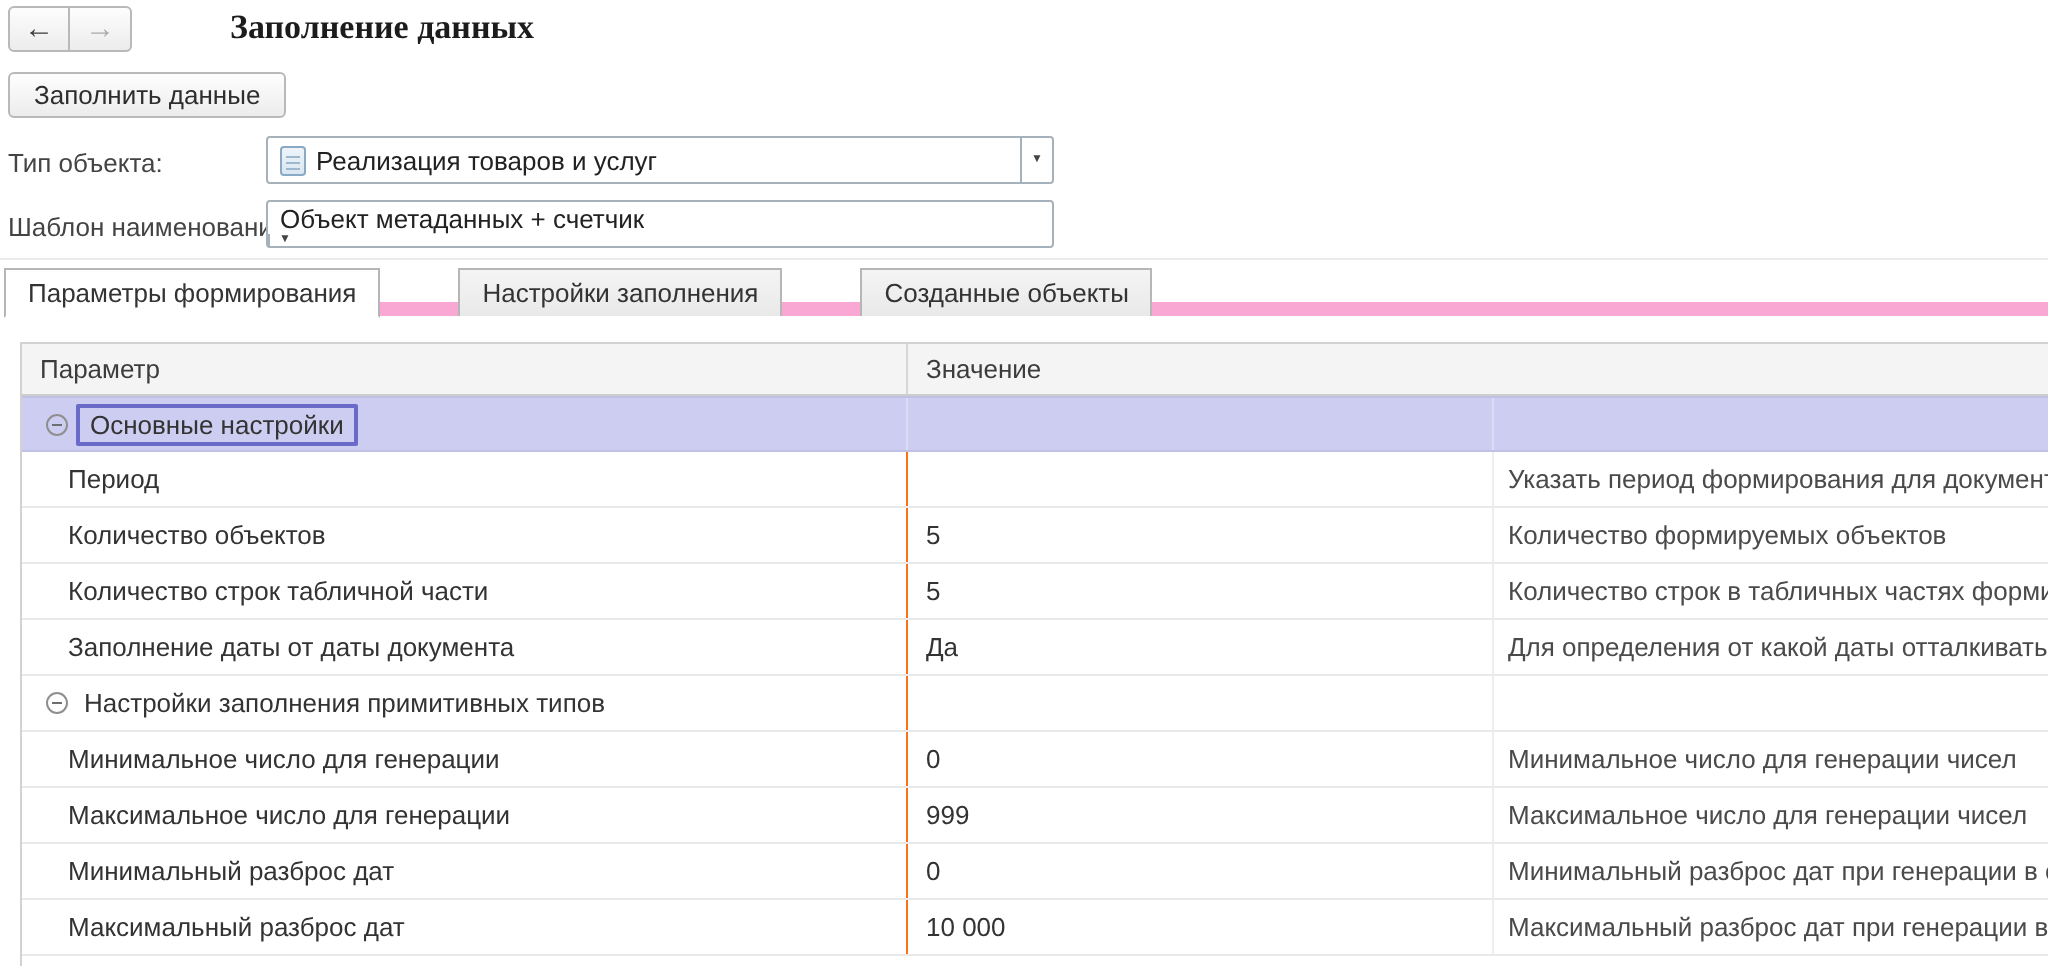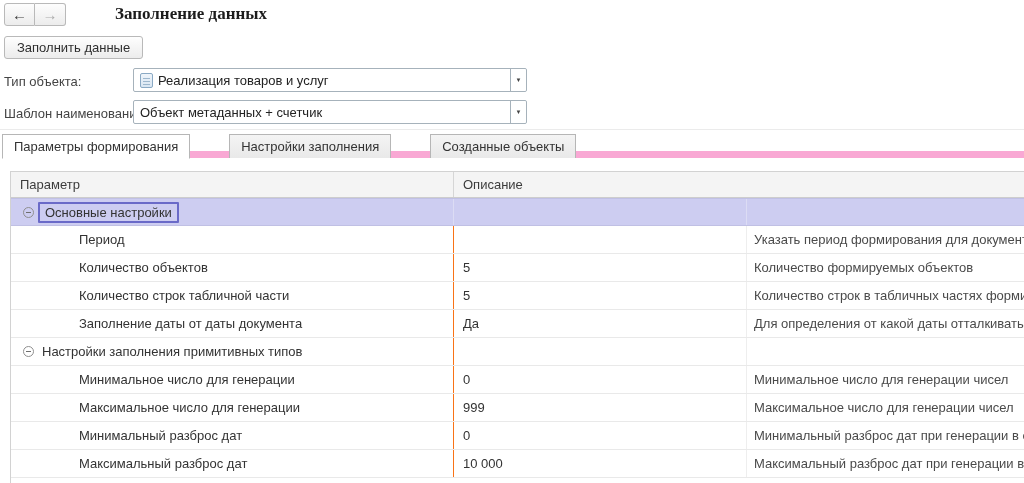--- a/index.html
+++ b/index.html
@@ -20,21 +20,21 @@
   .fillbtn { left:4px; top:36px; height:23px; padding:0 12px;
     background:linear-gradient(#fefefe,#ececec); border:1px solid #b9b9b9; border-radius:3px;
     font-size:13px; color:#2e2e2e; display:flex; align-items:center; cursor:pointer; }
 
   
   .flabel { color:#444; }
   .lbl1 { left:4px; top:74px; }
   .lbl2 { left:4px; top:106px; }
   .combo { left:133px; width:394px; height:24px; border:1px solid #a6b2bb; border-radius:2px;
     background:#fff; display:flex; align-items:stretch; }
-  .combo1 { top:68px; } .combo2 { top:100px; }
+  .combo1 { top:68px; } .combo2 { top:100px;flex-direction:column; }
   .combo .content { flex:1; display:flex; align-items:center; padding:0 6px; gap:5px;
     white-space:nowrap; overflow:hidden; color:#222; }
   .combo .drop { width:16px; border-left:1px solid #a6b2bb; display:flex; align-items:center;
     justify-content:center; font-size:6px; color:#444; cursor:pointer; background:#fff;
     border-radius:0 2px 2px 0; }
   .doc-icon { width:13px; height:15px; border:1px solid #8aa9c4; border-radius:2px;
     background:linear-gradient(#eef4fa,#d9e6f2); position:relative; flex:0 0 13px; }
   .doc-icon::before, .doc-icon::after { content:""; position:absolute; left:2px; right:2px;
     height:1px; background:#9db7cd; }
   .doc-icon::before { top:4px; box-shadow:0 3px 0 #9db7cd; }
@@ -64,21 +64,21 @@
   .cell.v { width:293px; border-right:1px solid #eeeeee; padding-left:9px; color:#333; }
   .cell.d { flex:1; padding-left:7px; color:#4a4a4a; }
 
   .grow.selected { background:#cdcdf1; border-top:1px solid #c0c0e4; border-bottom:1px solid #c0c0e4; }
   .grow.selected .cell { border-right-color:#dcdcf4; }
 
   .expander { width:11px; height:11px; border:1px solid #8f8f8f; border-radius:50%;
     margin-left:12px; margin-right:8px; position:relative; flex:0 0 11px; background:transparent; cursor:pointer; }
   .expander::after { content:""; position:absolute; left:2px; right:2px; top:4px; height:1px; background:#6e6e6e; }
   .grow .ptext { color:#333; }
-  .grow.item .ptext { margin-left:68px; }
+  .grow.item .ptext { margin-left:23px; }
   .focusbox { border:2px solid #6a6ac8; border-radius:1px; padding:1px 5px; margin-left:-4px; }
 </style>
 </head>
 <body>
 
 <div class="abs navgroup">
   <div class="navbtn back">
       <span>←</span>
     </div>
   <div class="navbtn fwd">
@@ -123,21 +123,21 @@
       <span>Настройки заполнения</span>
     </div>
   <div class="tab">
       <span>Созданные объекты</span>
     </div>
 </div>
 
 <div class="abs grid">
   <div class="gh">
     <div class="hc c1">Параметр</div>
-    <div class="hc c3">Описание</div>
+    <div class="hc c3">Значение</div>
   </div>
 
   <div class="grow group selected">
     <div class="cell p">
       <span class="expander"></span>
       <span class="ptext focusbox">Основные настройки</span>
     </div>
     <div class="cell v"></div>
     <div class="cell d"></div>
   </div>

